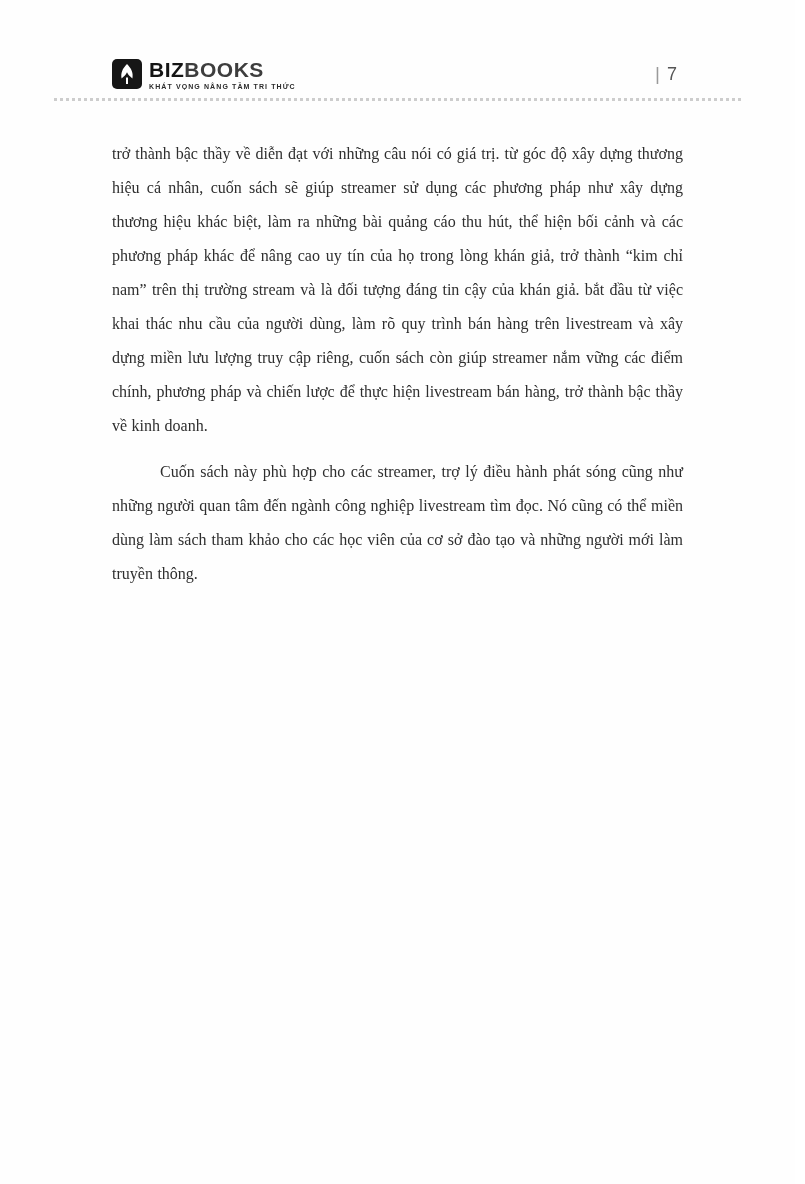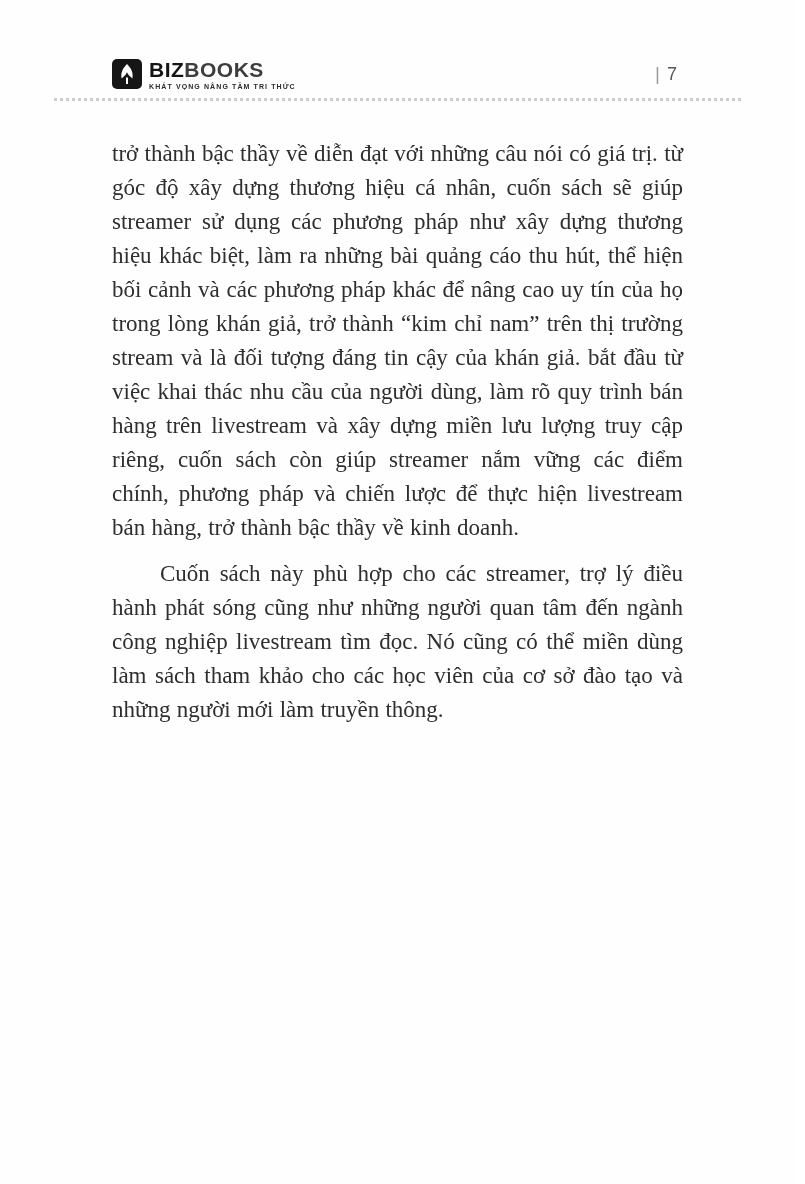--- a/index.html
+++ b/index.html
@@ -84,21 +84,21 @@
     border-top: 3px dotted #cdcdcd;
     height: 0;
   }
 
   
   .body-text {
     padding: 36px 112px 0 112px;
   }
 
   .para {
-    font-size: 23px;
+    font-size: 16px;
     line-height: 34px;
     text-align: justify;
     color: #2e2e2e;
     word-spacing: 0.5px;
   }
 
   .para + .para {
     margin-top: 12px;
   }
 

